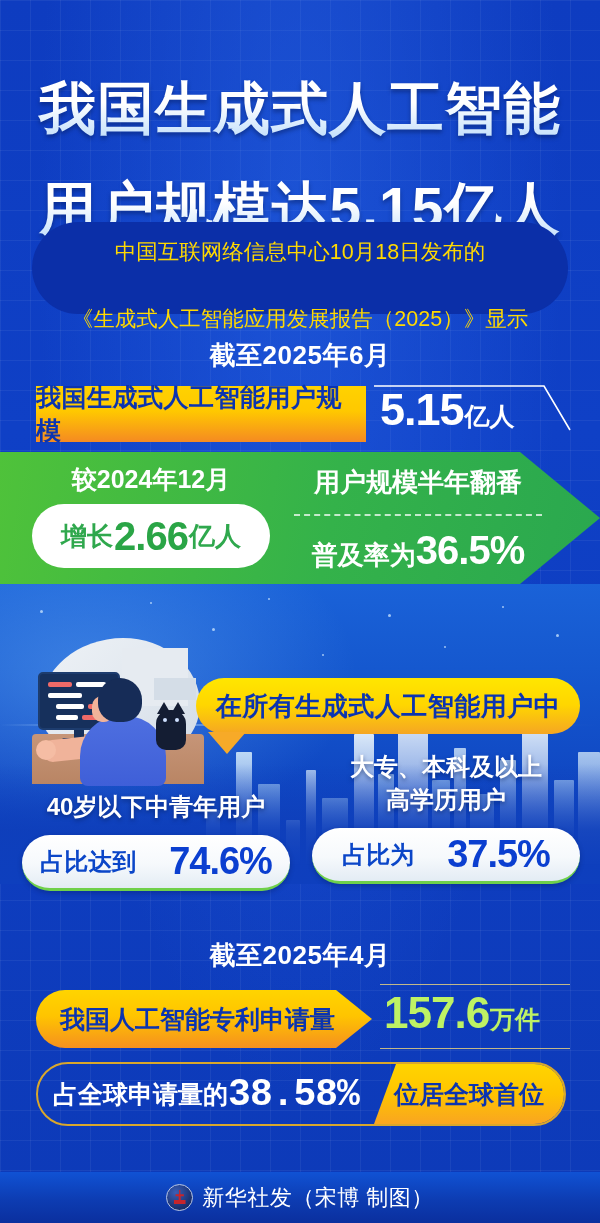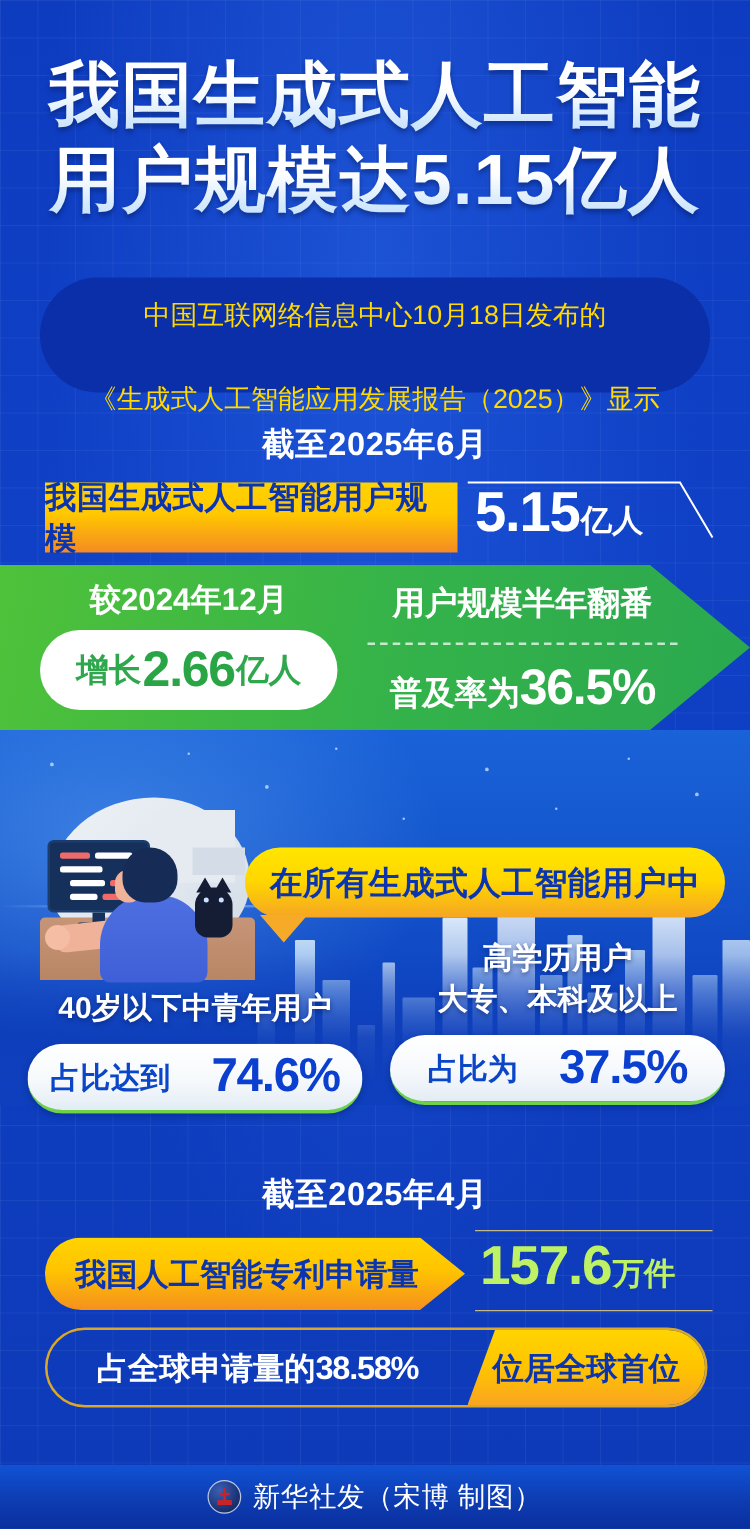--- a/index.html
+++ b/index.html
@@ -27,20 +27,21 @@
     background:radial-gradient(ellipse at 50% 18%, rgba(60,130,255,.30) 0%, rgba(0,0,0,0) 62%);
   }
 
   
   #title-block { position:absolute; top:42px; left:0; width:600px; text-align:center; }
   .title-line {
     font-size:57px; font-weight:bold; line-height:68px; letter-spacing:1px;
     background:linear-gradient(180deg,#ffffff 0%,#ffffff 42%,#bcdcfb 100%);
     -webkit-background-clip:text; background-clip:text; color:transparent;
     filter:drop-shadow(0 3px 2px rgba(3,22,80,.45));
+    margin-top:32px;
   }
 
   
   #subtitle-box {
     position:absolute; top:222px; left:32px; width:536px; height:92px;
     background:#0b2fa8; border-radius:46px;
     display:flex; flex-direction:column; align-items:center; justify-content:center;
   }
   .subtitle-line { color:#ffd900; font-size:21.5px; line-height:31px; white-space:nowrap;margin-top:36px; }
 
@@ -225,21 +226,21 @@
   #share-pill {
     position:absolute; top:1062px; left:36px; width:530px; height:64px;
     border:2px solid #d9a72c; border-radius:34px; overflow:hidden;
     display:flex; align-items:center;
   }
   #share-left {
     width:336px; height:100%; display:flex; align-items:center; justify-content:center;
     color:#fff; white-space:nowrap;
   }
   #share-pre { font-size:25px; font-weight:bold; }
-  #share-num { font-size:26px; font-weight:bold; letter-spacing:-1px; }
+  #share-num { font-size:38px; font-weight:bold; letter-spacing:-1px;font-family:Liberation Mono, monospace; }
   #share-right {
     flex:1; height:100%;
     background:linear-gradient(180deg,#ffd400 0%,#ffc400 50%,#f9a521 100%);
     clip-path:polygon(22px 0, 100% 0, 100% 100%, 0 100%);
     display:flex; align-items:center; justify-content:center;
     color:#0b34b0; font-size:25px; font-weight:bold;
   }
 
   
   #footer {
@@ -382,22 +383,22 @@
 
 <div class="stat-col" id="stat-l">
   <div class="stat-label">40岁以下中青年用户</div>
   <div class="stat-pill">
     <span class="pill-pre">占比达到</span>
     <span class="pill-num">74.6%</span>
   </div>
 </div>
 
 <div class="stat-col" id="stat-r">
+  <div class="stat-label">大专、本科及以上</div>
   <div class="stat-label">高学历用户</div>
-  <div class="stat-label">大专、本科及以上</div>
   <div class="stat-pill">
     <span class="pill-pre">占比为</span>
     <span class="pill-num">37.5%</span>
   </div>
 </div>
 
 <div id="asof2">截至2025年4月</div>
 
 <div id="row-patent">
   <div id="patent-deco-top"></div>

